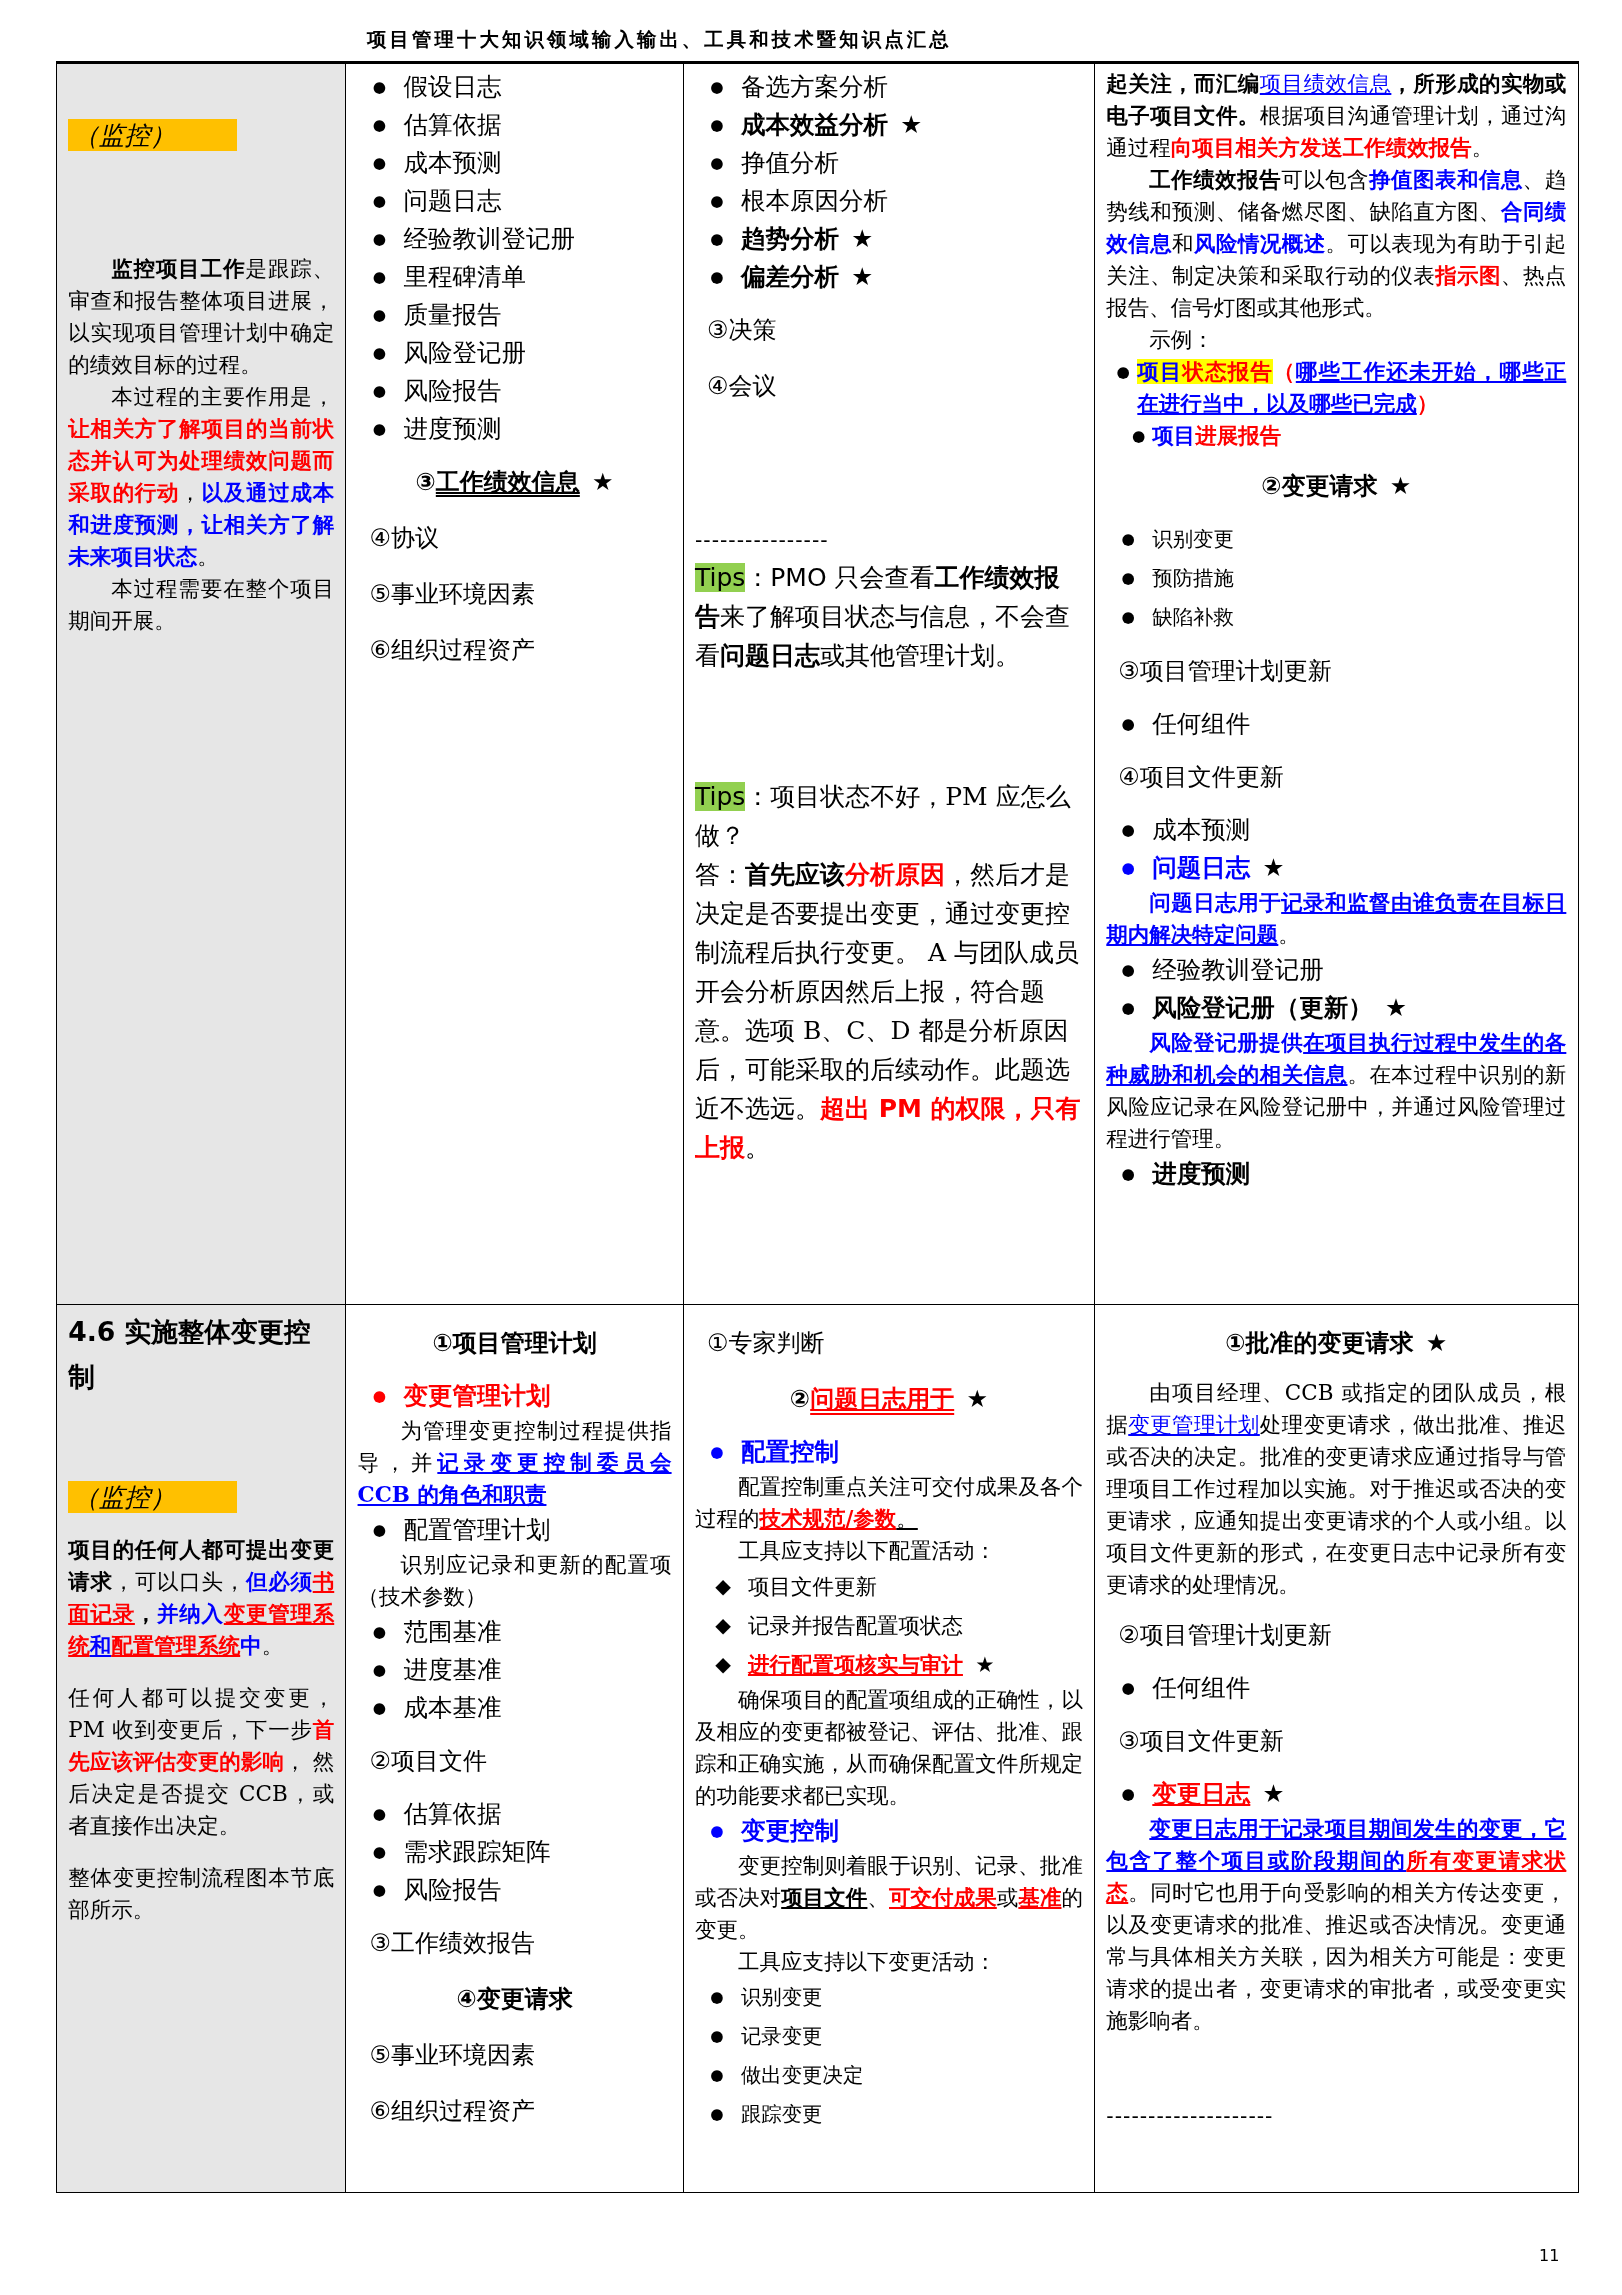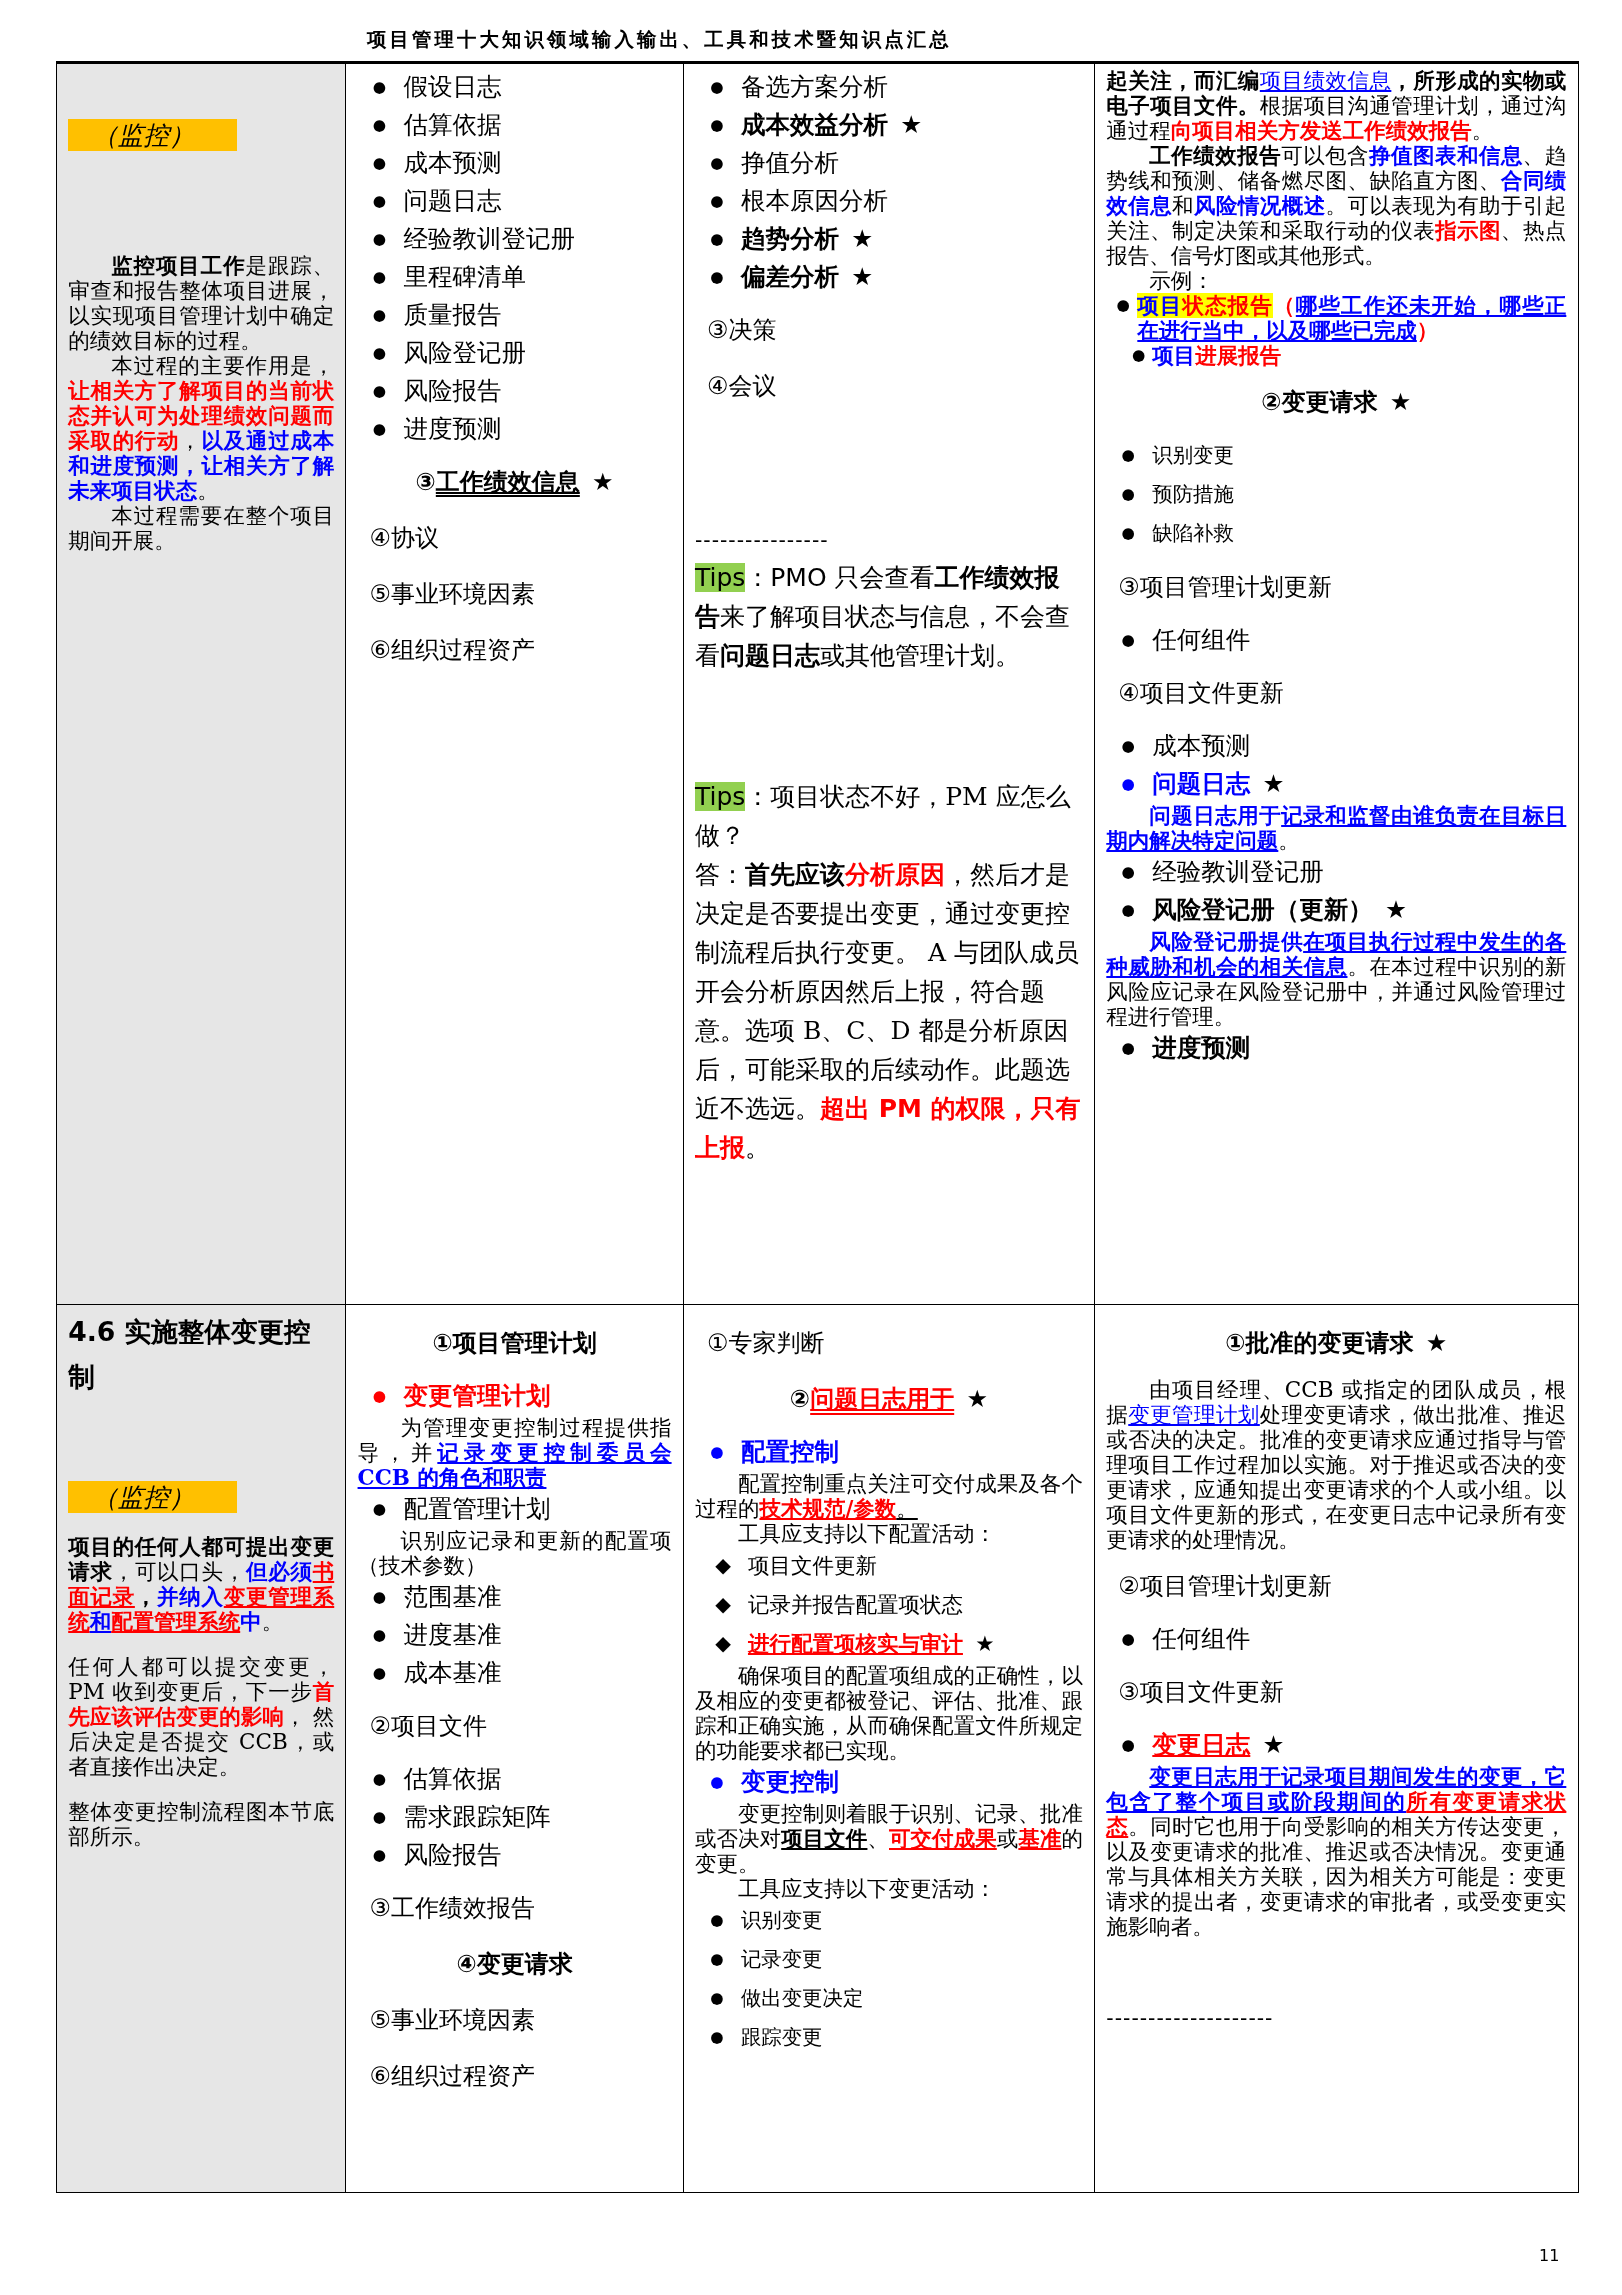--- a/index.html
+++ b/index.html
@@ -12,26 +12,26 @@
   .doc-table { position: absolute; left: 56px; top: 61px; width: 1513px; border-collapse: collapse;
          table-layout: fixed; border-top: 3.1px solid #000; }
   .doc-table td { border: 1.5px solid #000; vertical-align: top; padding: 4.1px 11.2px 4.1px 11.2px; }
   .col1 { width: 266px; background: #e6e6e6; }
   .col2 { width: 314px; }
   .col3 { width: 388px; }
   .col4 { width: 460px; }
   .row1 td { height: 1232px; }
   .row2 td { height: 879px; }
   .serif { font-family: "DejaVu Serif", "Liberation Serif", serif; }
-  .p-serif { font-family: "DejaVu Serif", "Liberation Serif", serif; font-size: 21.5px; line-height: 25px;
+  .p-serif { font-family: "DejaVu Serif", "Liberation Serif", serif; font-size: 21.5px; line-height: 32px;
          text-align: justify; margin: 0; }
   .indent { text-indent: 43px; }
   .tag-box { display: inline-block; background: #ffc000; width: 169px; height: 32px;
          font-family: "DejaVu Serif", "Liberation Serif", serif; font-style: italic; font-size: 25.6px;
-         line-height: 32px; padding-left: 24px; box-sizing: border-box; margin-top: 51px; }
+         line-height: 32px; padding-left: 5px; box-sizing: border-box; margin-top: 51px; }
   .sec-title { font-size: 26.6px; font-weight: bold; line-height: 45px; margin: 0; }
   .bul { font-size: 24.5px; line-height: 38px; padding-left: 46px; position: relative; margin: 0; white-space: nowrap; }
   .bul::before { content: "●"; position: absolute; left: 15.3px; font-size: 15.3px; }
   .bul.sm { font-size: 20.4px; line-height: 39px; font-family: "DejaVu Serif", "Liberation Serif", serif; }
   .dia { font-size: 21.5px; line-height: 39px; padding-left: 53px; position: relative; margin: 0;
          font-family: "DejaVu Serif", "Liberation Serif", serif; }
   .dia::before { content: "◆"; position: absolute; left: 20.4px; font-size: 20.4px; }
   .num { font-size: 24px; line-height: 44px; margin: 12px; white-space: nowrap; }
   .num.b { font-weight: bold; text-align: center; }
   .dash { font-size: 20.4px; line-height: 36px; letter-spacing: 1px; margin: 0; }

